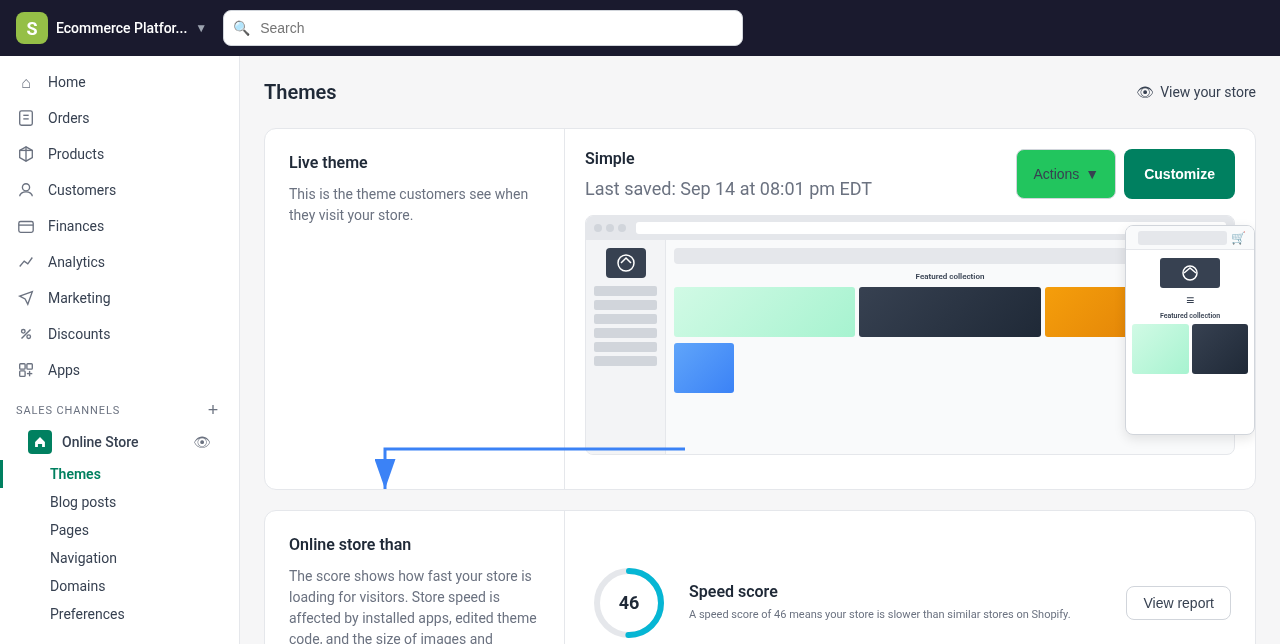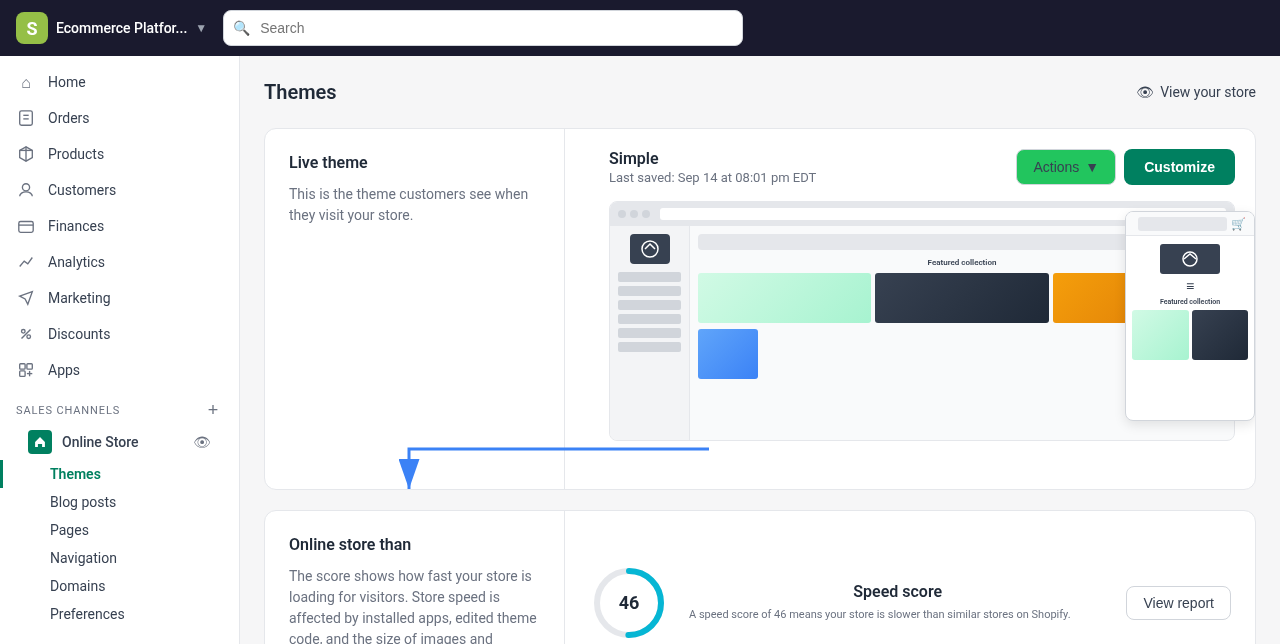--- a/index.html
+++ b/index.html
@@ -201,21 +201,20 @@
       background: #fff;
       border-radius: 12px;
       border: 1px solid #e5e7eb;
       margin-bottom: 20px;
       overflow: hidden;
     }
 
     .card-inner {
       display: flex;
       min-height: 360px;
-      gap: 24px;
     }
 
     .card-left {
       width: 300px;
       padding: 24px;
       flex-shrink: 0;
       border-right: 1px solid #e5e7eb;
     }
     .card-section-title {
       font-size: 16px;
@@ -239,23 +238,23 @@
       display: flex;
       justify-content: space-between;
       margin-bottom: 16px;
     }
     .theme-name {
       font-size: 16px;
       font-weight: 600;
       color: #1f2937;
     }
     .theme-saved {
-      font-size: 13px;
+      font-size: 18px;
       color: #6b7280;
-      margin-top: 2px;
+      margin-top: 10px;
     }
     .theme-actions {
       display: flex;
       gap: 8px;
     }
     .actions-btn {
       display: flex;
       align-items: center;
       gap: 6px;
       padding: 8px 16px;
@@ -459,21 +458,20 @@
       flex-shrink: 0;
     }
     .speed-info {
       flex: 1;
     }
     .speed-title {
       font-size: 16px;
       font-weight: 600;
       color: #1f2937;
       margin-bottom: 6px;
-      text-align: center;
     }
     .speed-desc {
       font-size: 11px;
       color: #6b7280;
       line-height: 1.5;
     }
     .view-report-btn {
       padding: 8px 16px;
       border: 1px solid #d1d5db;
       border-radius: 8px;

